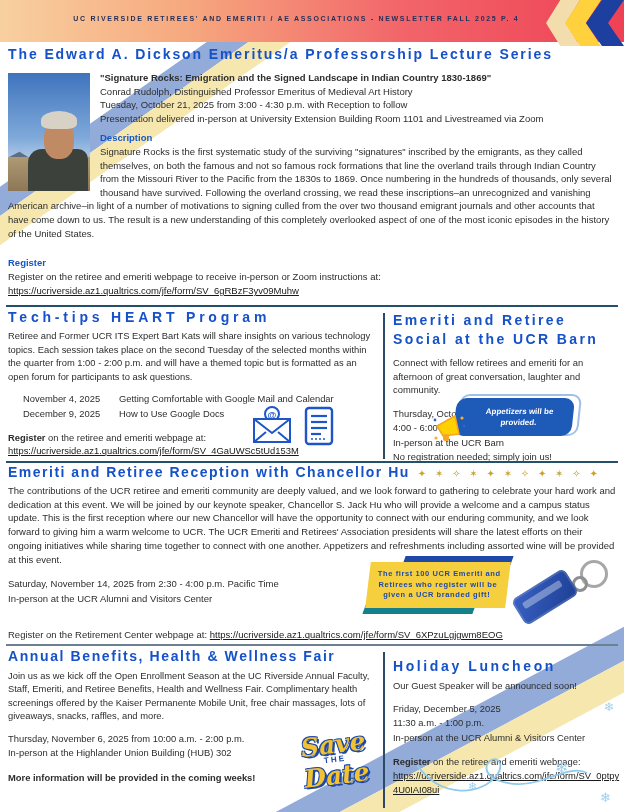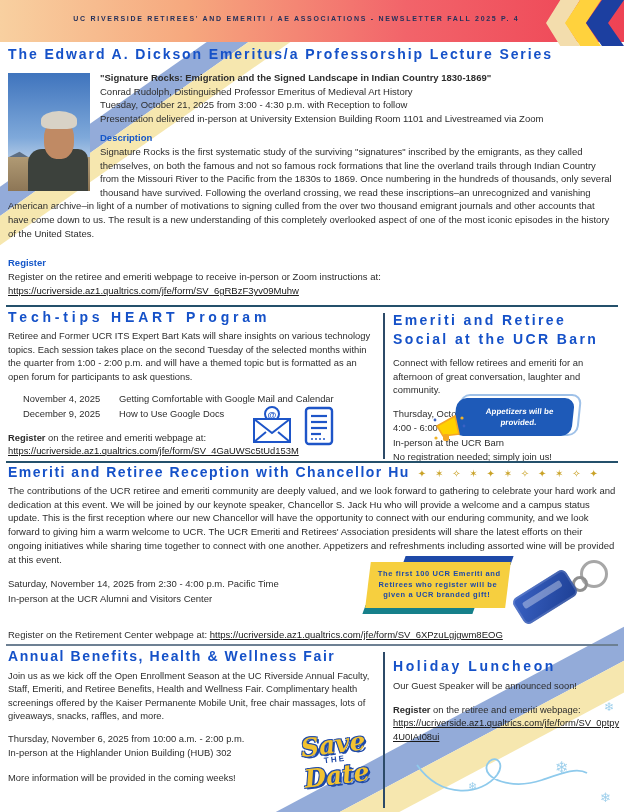--- a/index.html
+++ b/index.html
@@ -312,34 +312,39 @@
 
   <div class="hrule hr3"></div>
 
   <div class="col-left2">
     <h2 class="sec-h">Annual Benefits, Health &amp; Wellness Fair</h2>
     <p>Join us as we kick off the Open Enrollment Season at the UC Riverside Annual Faculty, Staff, Emeriti, and Retiree Benefits, Health and Wellness Fair. Complimentary health screenings offered by the Kaiser Permanente Mobile Unit, free chair massages, lots of giveaways, snacks, raffles, and more.</p>
     <div class="when">
       <div>Thursday, November 6, 2025 from 10:00 a.m. - 2:00 p.m.</div>
       <div>In-person at the Highlander Union Building (HUB) 302</div>
     </div>
-    <p style="margin-top:10px;">More information will be provided in the coming weeks!</p>
+    <p style="margin-top:10px;font-weight:bold;">More information will be provided in the coming weeks!</p>
   </div>
 
   <div class="save-date">
     <div class="w1">Save</div>
     <div class="w2">THE</div>
     <div class="w3">Date</div>
   </div>
 
   <div class="vrule vr2"></div>
 
   <div class="col-right2">
     <h2 class="sec-h">Holiday Luncheon</h2>
     <p>Our Guest Speaker will be announced soon!</p>
+    <div class="when">
+      <div>Friday, December 5, 2025</div>
+      <div>11:30 a.m. - 1:00 p.m.</div>
+      <div>In-person at the UCR Alumni &amp; Visitors Center</div>
+    </div>
     <div style="margin-top:10px;">
       <span class="bold">Register</span><span> on the retiree and emeriti webpage:</span>
     </div>
     <a class="link wrap-link">https://ucriverside.az1.qualtrics.com/jfe/form/SV_0ptpy4U0IAI08ui</a>
   </div>
 
   <span class="snow" style="top:758px;left:555px;font-size:16px;">❄</span>
   <span class="snow" style="top:790px;left:600px;font-size:13px;">❄</span>
   <span class="snow" style="top:700px;left:604px;font-size:12px;">❄</span>
   <span class="snow" style="top:780px;left:468px;font-size:11px;">❄</span>

